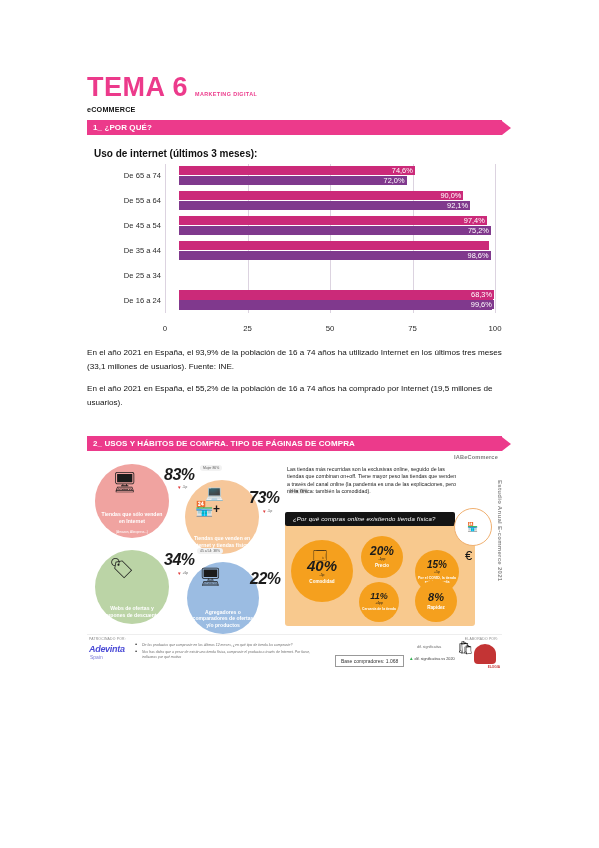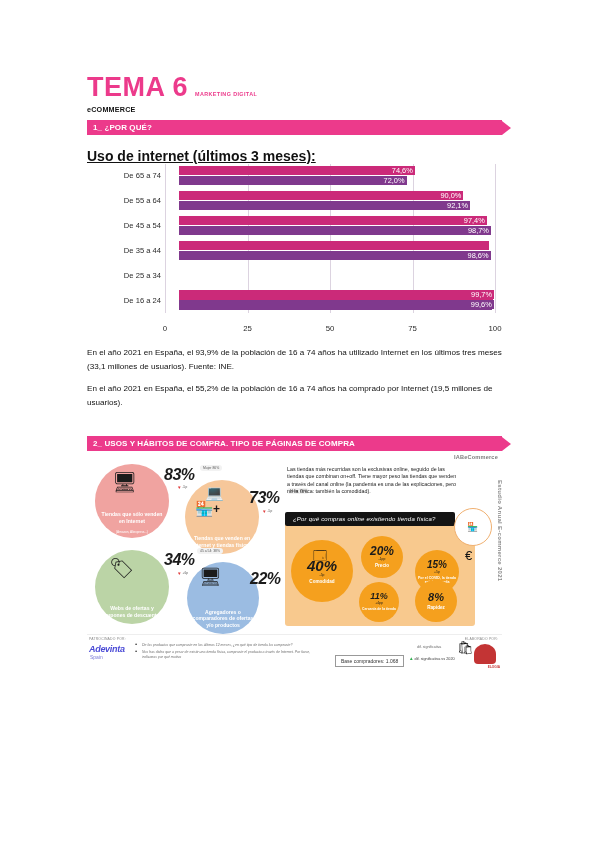--- a/index.html
+++ b/index.html
@@ -29,21 +29,21 @@
   .banner .tip{
     width:0;height:0;border-top:7.5px solid transparent;border-bottom:7.5px solid transparent;
     border-left:9px solid #EC3A8B;
   }
   #banner1{left:87px;top:120px;}
   #banner1 .bar{width:415px;}
   #banner2{left:87px;top:436px;}
   #banner2 .bar{width:415px;}
 
   
-  .chart-caption{position:absolute;left:87px;top:148px;font-size:14px;font-weight:bold;color:#111;text-decoration:underline;}
+  .chart-caption{position:absolute;left:94px;top:148px;font-size:10px;font-weight:bold;color:#111;}
   .chart{position:absolute;left:87px;top:160px;width:420px;height:175px;}
   .chart-plot{position:absolute;left:78px;top:4px;right:12px;bottom:22px;}
   .axisline{position:absolute;left:78px;top:4px;bottom:22px;width:1px;background:#9e7fa6;}
   .gridline{position:absolute;top:0;bottom:0;width:1px;background:#dcd3e0;}
   .cat{position:absolute;left:0;width:74px;text-align:right;font-size:7.6px;color:#2b2b2b;}
   .barpair{position:absolute;left:92px;right:12px;}
   .bar{position:relative;height:9px;margin-bottom:1px;}
   .bar .fill{position:absolute;left:0;top:0;bottom:0;}
   .bar.p .fill{background:#CB2A79;}
   .bar.v .fill{background:#80398D;}
@@ -195,21 +195,21 @@
         </div>
       </div>
       <div class="cat" style="top: 61.0833px;">De 45 a 54</div>
       <div class="barpair" style="top: 55.6667px;">
         <div class="bar p">
           <div class="fill" style="width: 97.4%;"></div>
           <div class="lab" style="left: 97.4%;">97,4%</div>
         </div>
         <div class="bar v">
           <div class="fill" style="width: 98.7%;"></div>
-          <div class="lab" style="left: 98.7%;">98,7%</div>
+          <div class="lab" style="left: 98.7%;">75,2%</div>
         </div>
       </div>
       <div class="cat" style="top: 85.9167px;">De 35 a 44</div>
       <div class="barpair" style="top: 80.5px;">
         <div class="bar p">
           <div class="fill" style="width: 98.1%;"></div>
           <div class="lab" style="left: 98.1%; margin-top: 9px;">98,1%</div>
         </div>
         <div class="bar v">
           <div class="fill" style="width: 98.6%;"></div>
@@ -224,21 +224,21 @@
         </div>
         <div class="bar v">
           <div class="fill" style="width: 99.2%;"></div>
           <div class="lab" style="left: 99.2%;">99,2%</div>
         </div>
       </div>
       <div class="cat" style="top: 135.583px;">De 16 a 24</div>
       <div class="barpair" style="top: 130.167px;">
         <div class="bar p">
           <div class="fill" style="width: 99.7%;"></div>
-          <div class="lab" style="left: 99.7%;">99,7%</div>
+          <div class="lab" style="left: 99.7%;">68,3%</div>
         </div>
         <div class="bar v">
           <div class="fill" style="width: 99.6%;"></div>
           <div class="lab" style="left: 99.6%;">99,6%</div>
         </div>
       </div>
     </div>
 
   <div class="para" id="para1">En el año 2021 en España, el 93,9% de la población de 16 a 74 años ha utilizado Internet en los últimos tres meses (33,1 millones de usuarios). Fuente: INE.</div>
   <div class="para" id="para2">En el año 2021 en España, el 55,2% de la población de 16 a 74 años ha comprado por Internet (19,5 millones de usuarios).</div>

